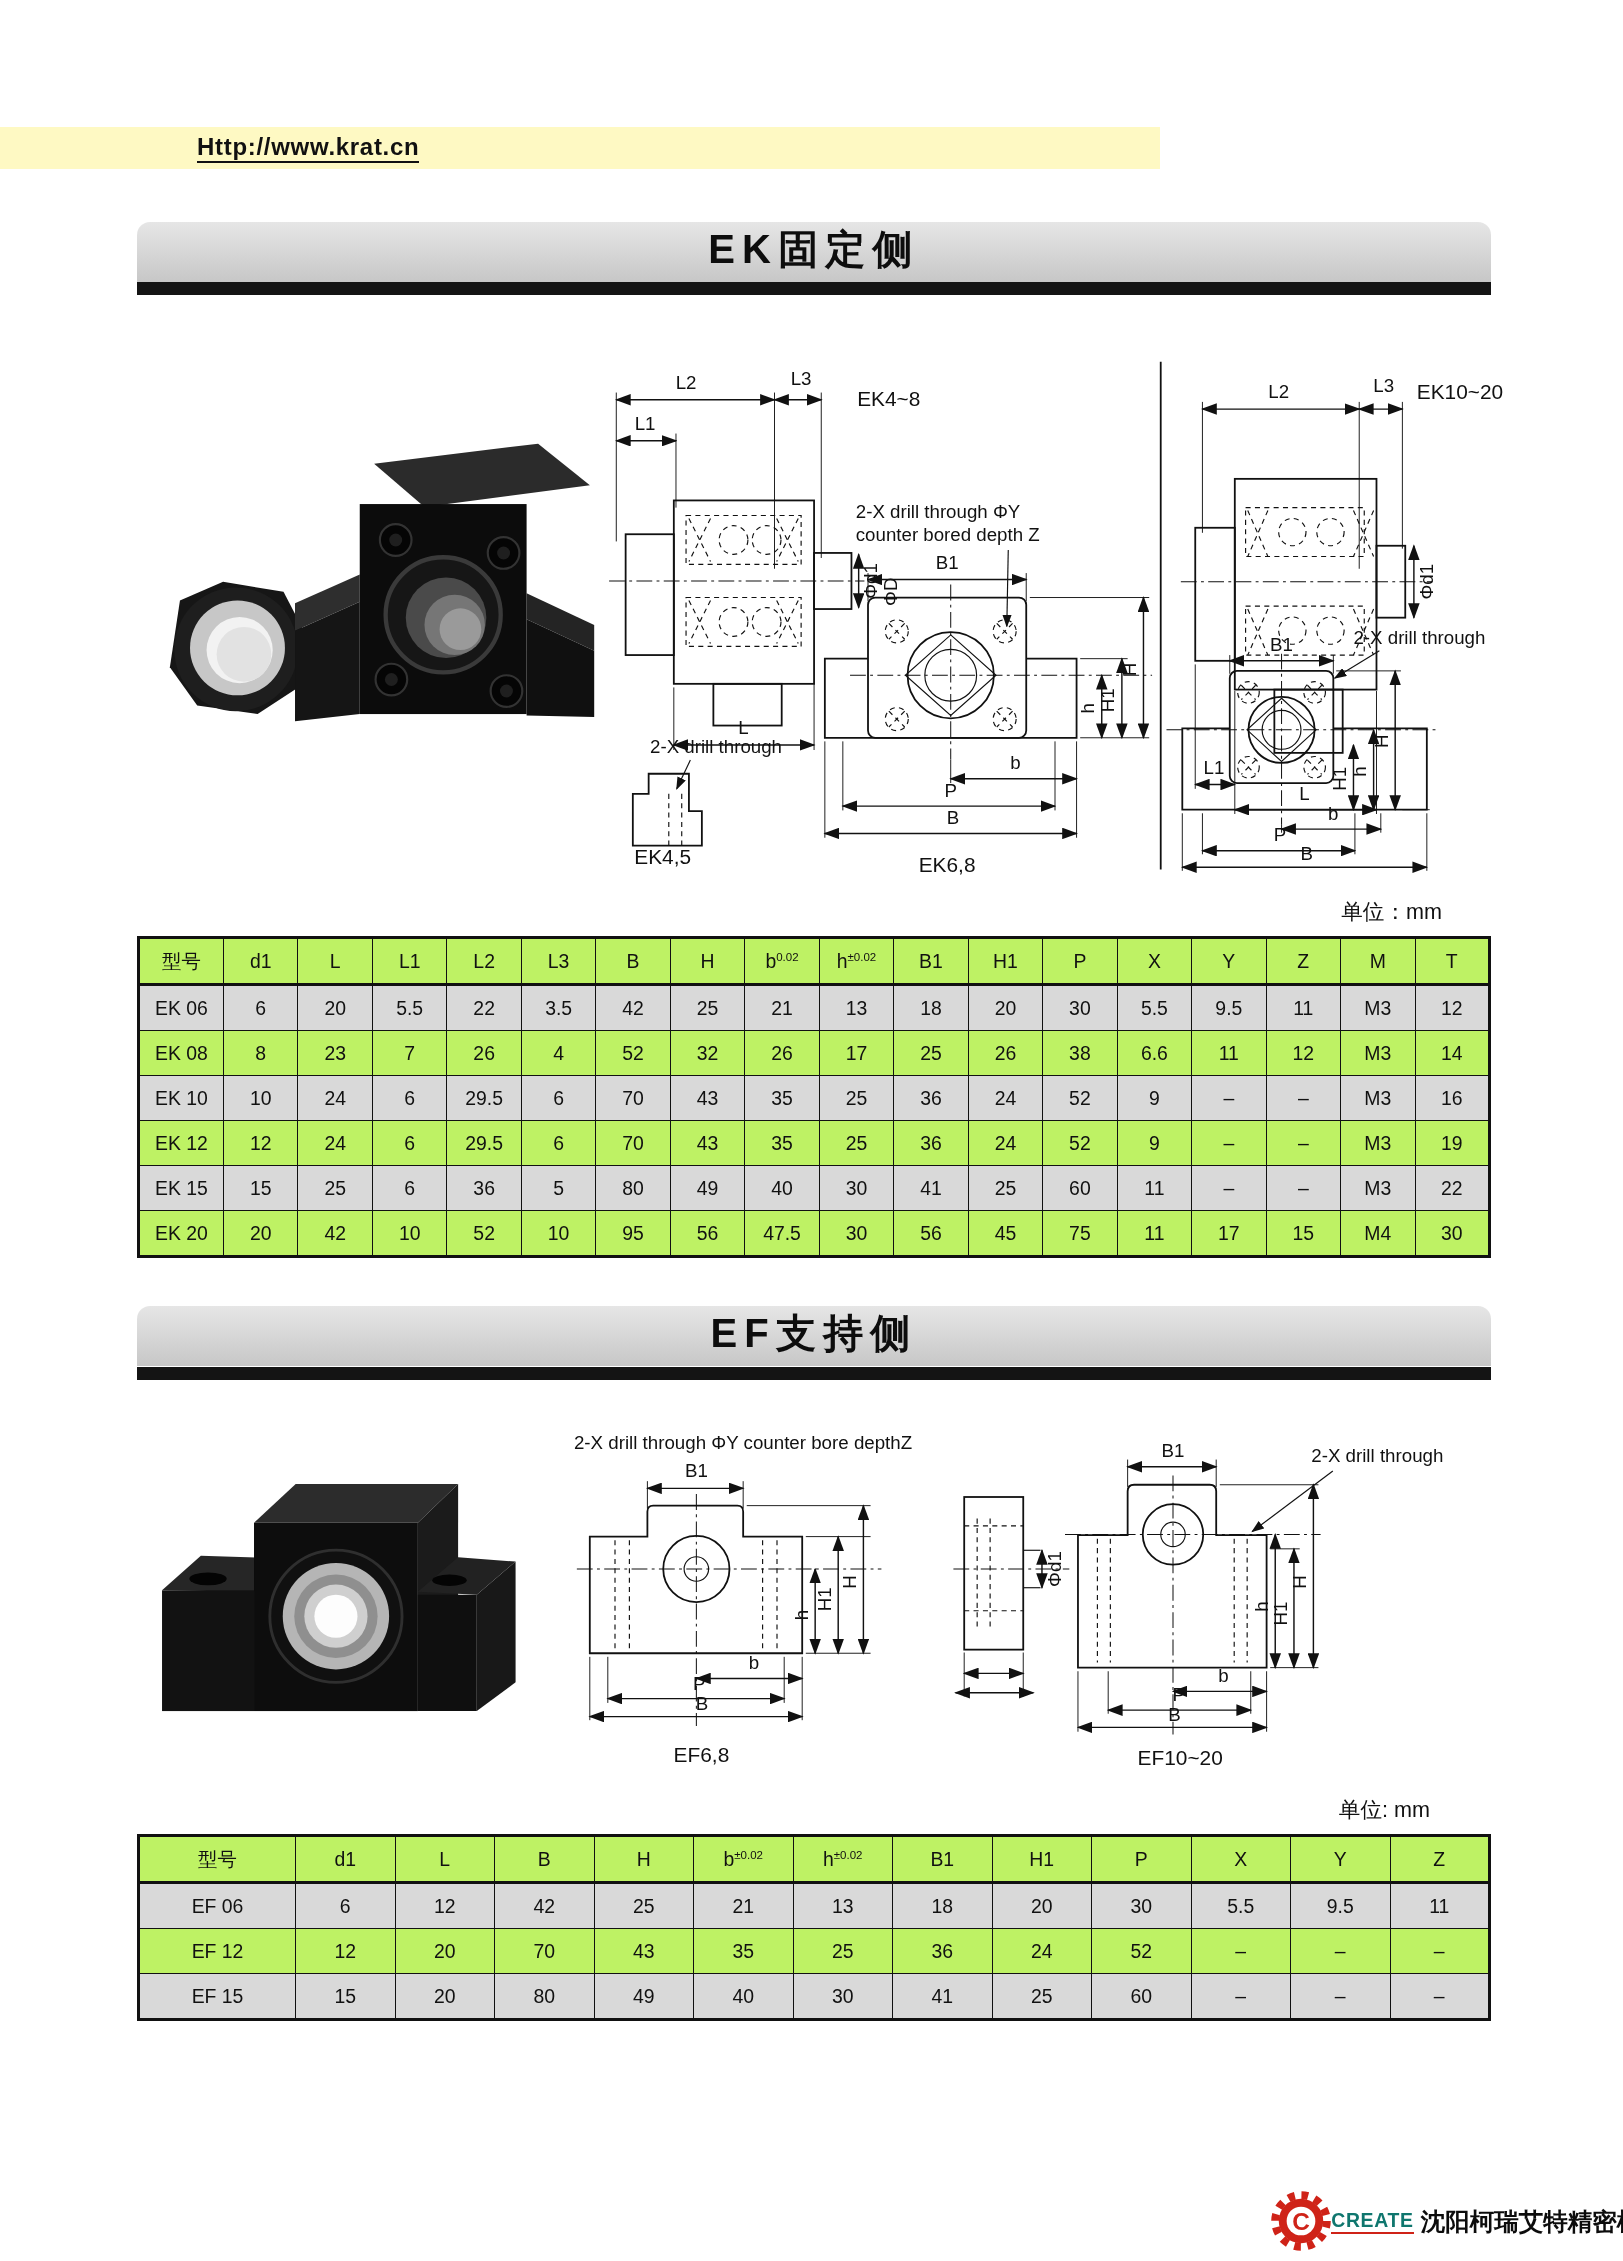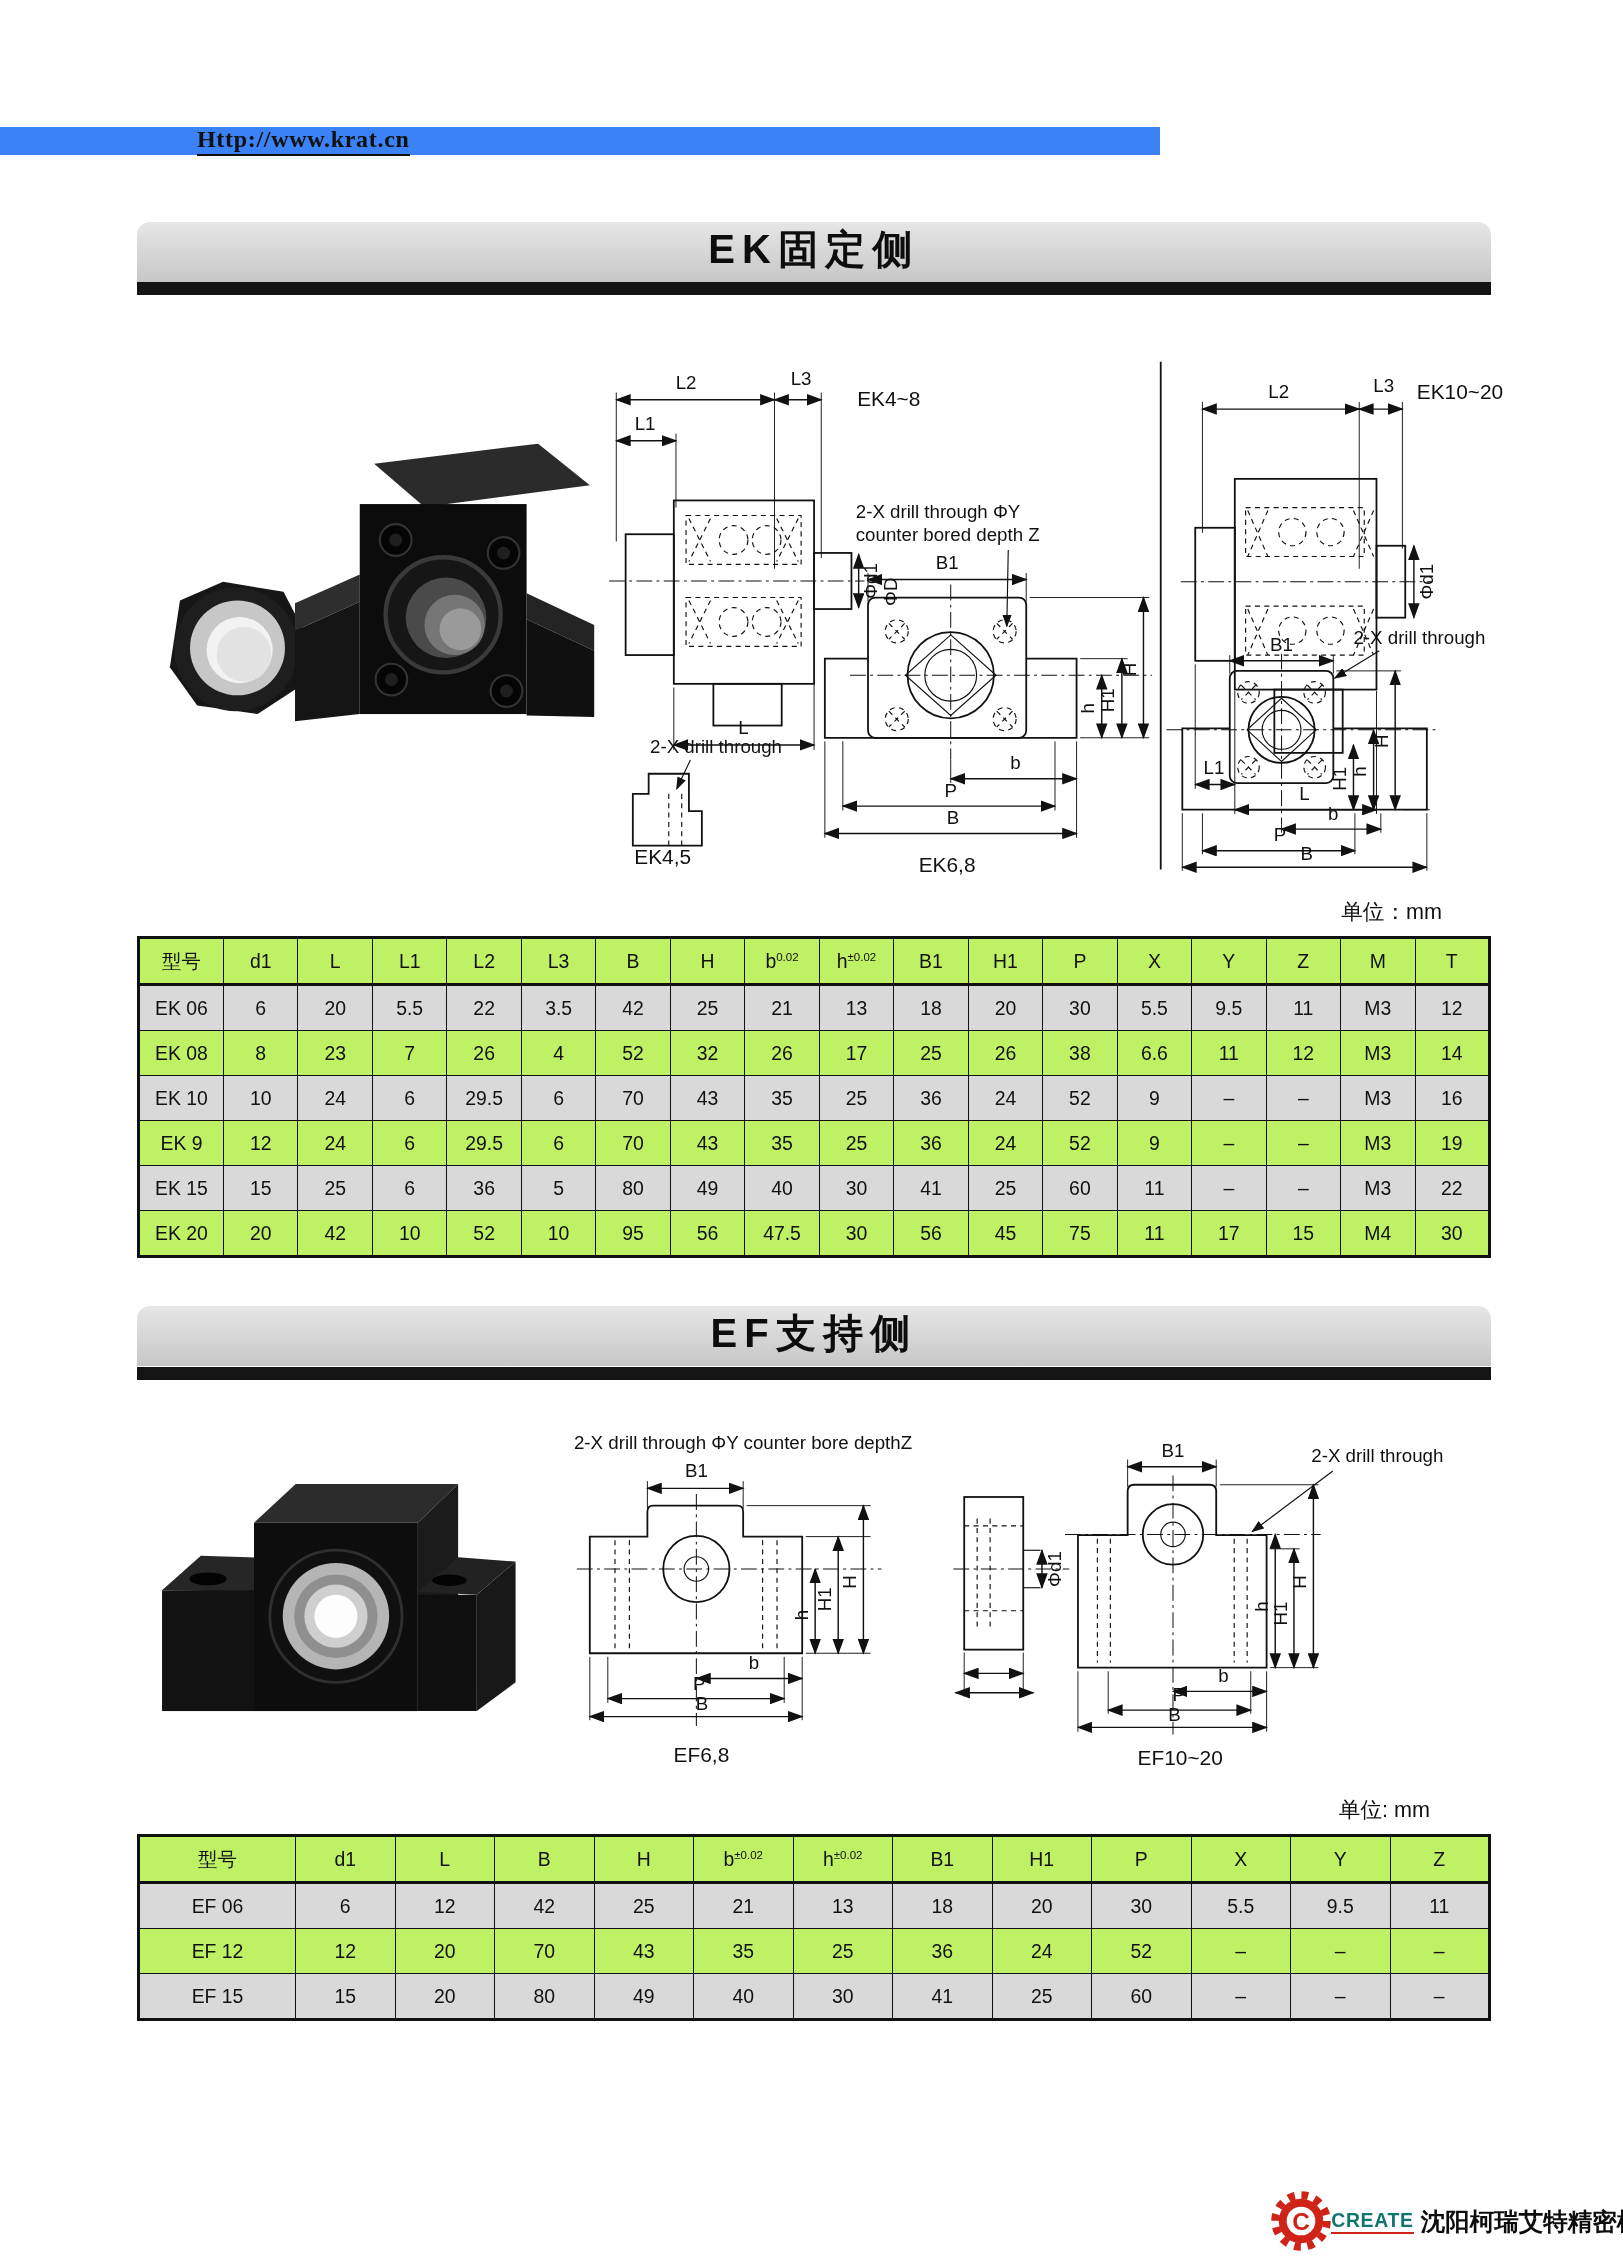--- a/index.html
+++ b/index.html
@@ -1,19 +1,19 @@
 <!DOCTYPE html>
 <html style="font-size:11.5px"><head>
 <meta charset="utf-8">
 <style>
   html,body{margin:0;padding:0;background:#ffffff;}
   body{width:1624px;height:2261px;position:relative;font-family:"Liberation Sans",sans-serif;color:#111;overflow:hidden;}
   .abs{position:absolute;}
   
-  .urlbar{left:0;top:127px;width:1160px;height:28px;background:#3b82f6;display:flex;align-items:center;font-family:Liberation Serif, serif;}
+  .urlbar{left:0;top:127px;width:1160px;height:42px;background:#fef9c3;display:flex;align-items:center;}
   .urlbar .url{margin-left:197px;font-size:24px;font-weight:700;letter-spacing:0.7px;border-bottom:2.2px solid #111;padding-bottom:0.7px;}
   
   .titlebar{left:137px;width:1354px;height:60px;background:linear-gradient(#e6e6e6,#c7c7c7);border-radius:13px 13px 0 0;display:flex;align-items:flex-start;justify-content:center;font-size:40px;font-weight:700;letter-spacing:7.2px;color:#0d0d0d;}
   .titlerule{left:137px;width:1354px;height:13px;background:#141414;}
   .unit{font-size:21.6px;width:216px;text-align:right;}
   
   table.dim{border-collapse:collapse;table-layout:fixed;position:absolute;background:#bef264;border:3.6px solid #111;}
   table.dim th,table.dim td{border:1.4px solid #111;text-align:center;vertical-align:middle;font-size:19.4px;font-weight:400;padding:0;height:44px;overflow:hidden;}
   table.dim thead tr{border-bottom:3.6px solid #111;}
   table.dim tbody tr:nth-child(odd){background:#d9d9d9;}
@@ -352,21 +352,21 @@
         <td>36</td>
         <td>24</td>
         <td>52</td>
         <td>9</td>
         <td>–</td>
         <td>–</td>
         <td>M3</td>
         <td>16</td>
       </tr>
       <tr>
-        <td>EK 9</td>
+        <td>EK 12</td>
         <td>12</td>
         <td>24</td>
         <td>6</td>
         <td>29.5</td>
         <td>6</td>
         <td>70</td>
         <td>43</td>
         <td>35</td>
         <td>25</td>
         <td>36</td>

